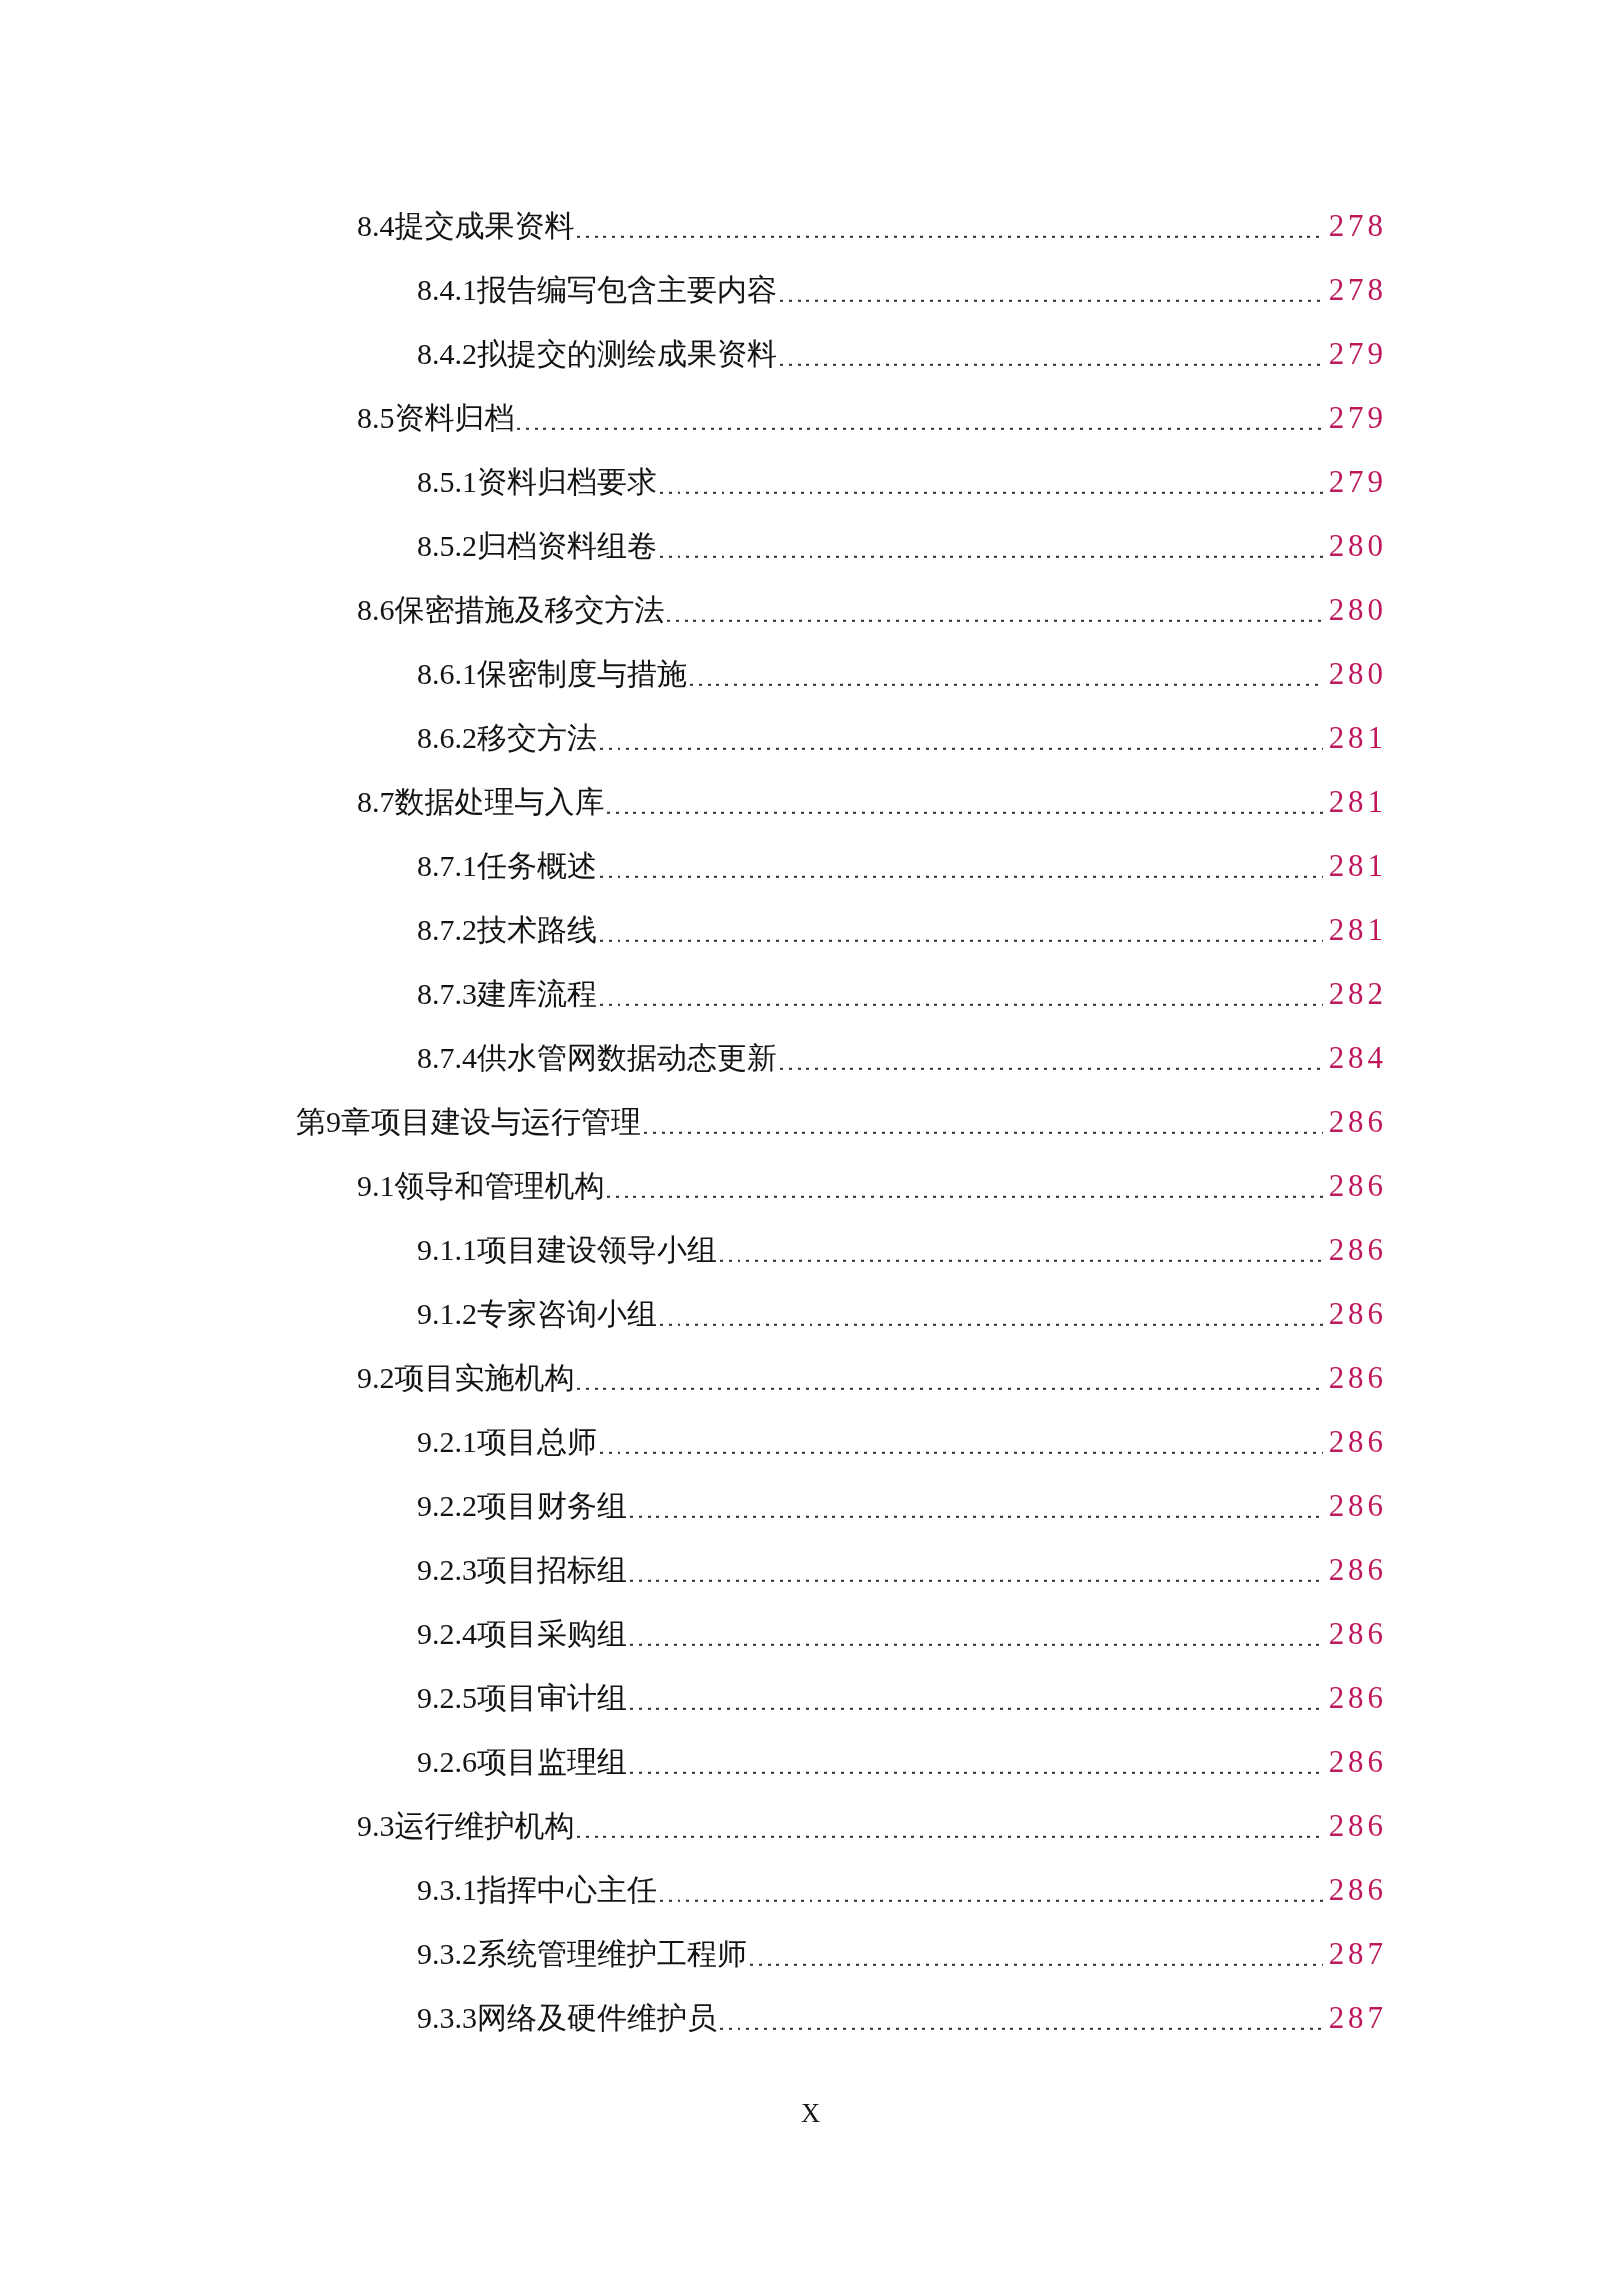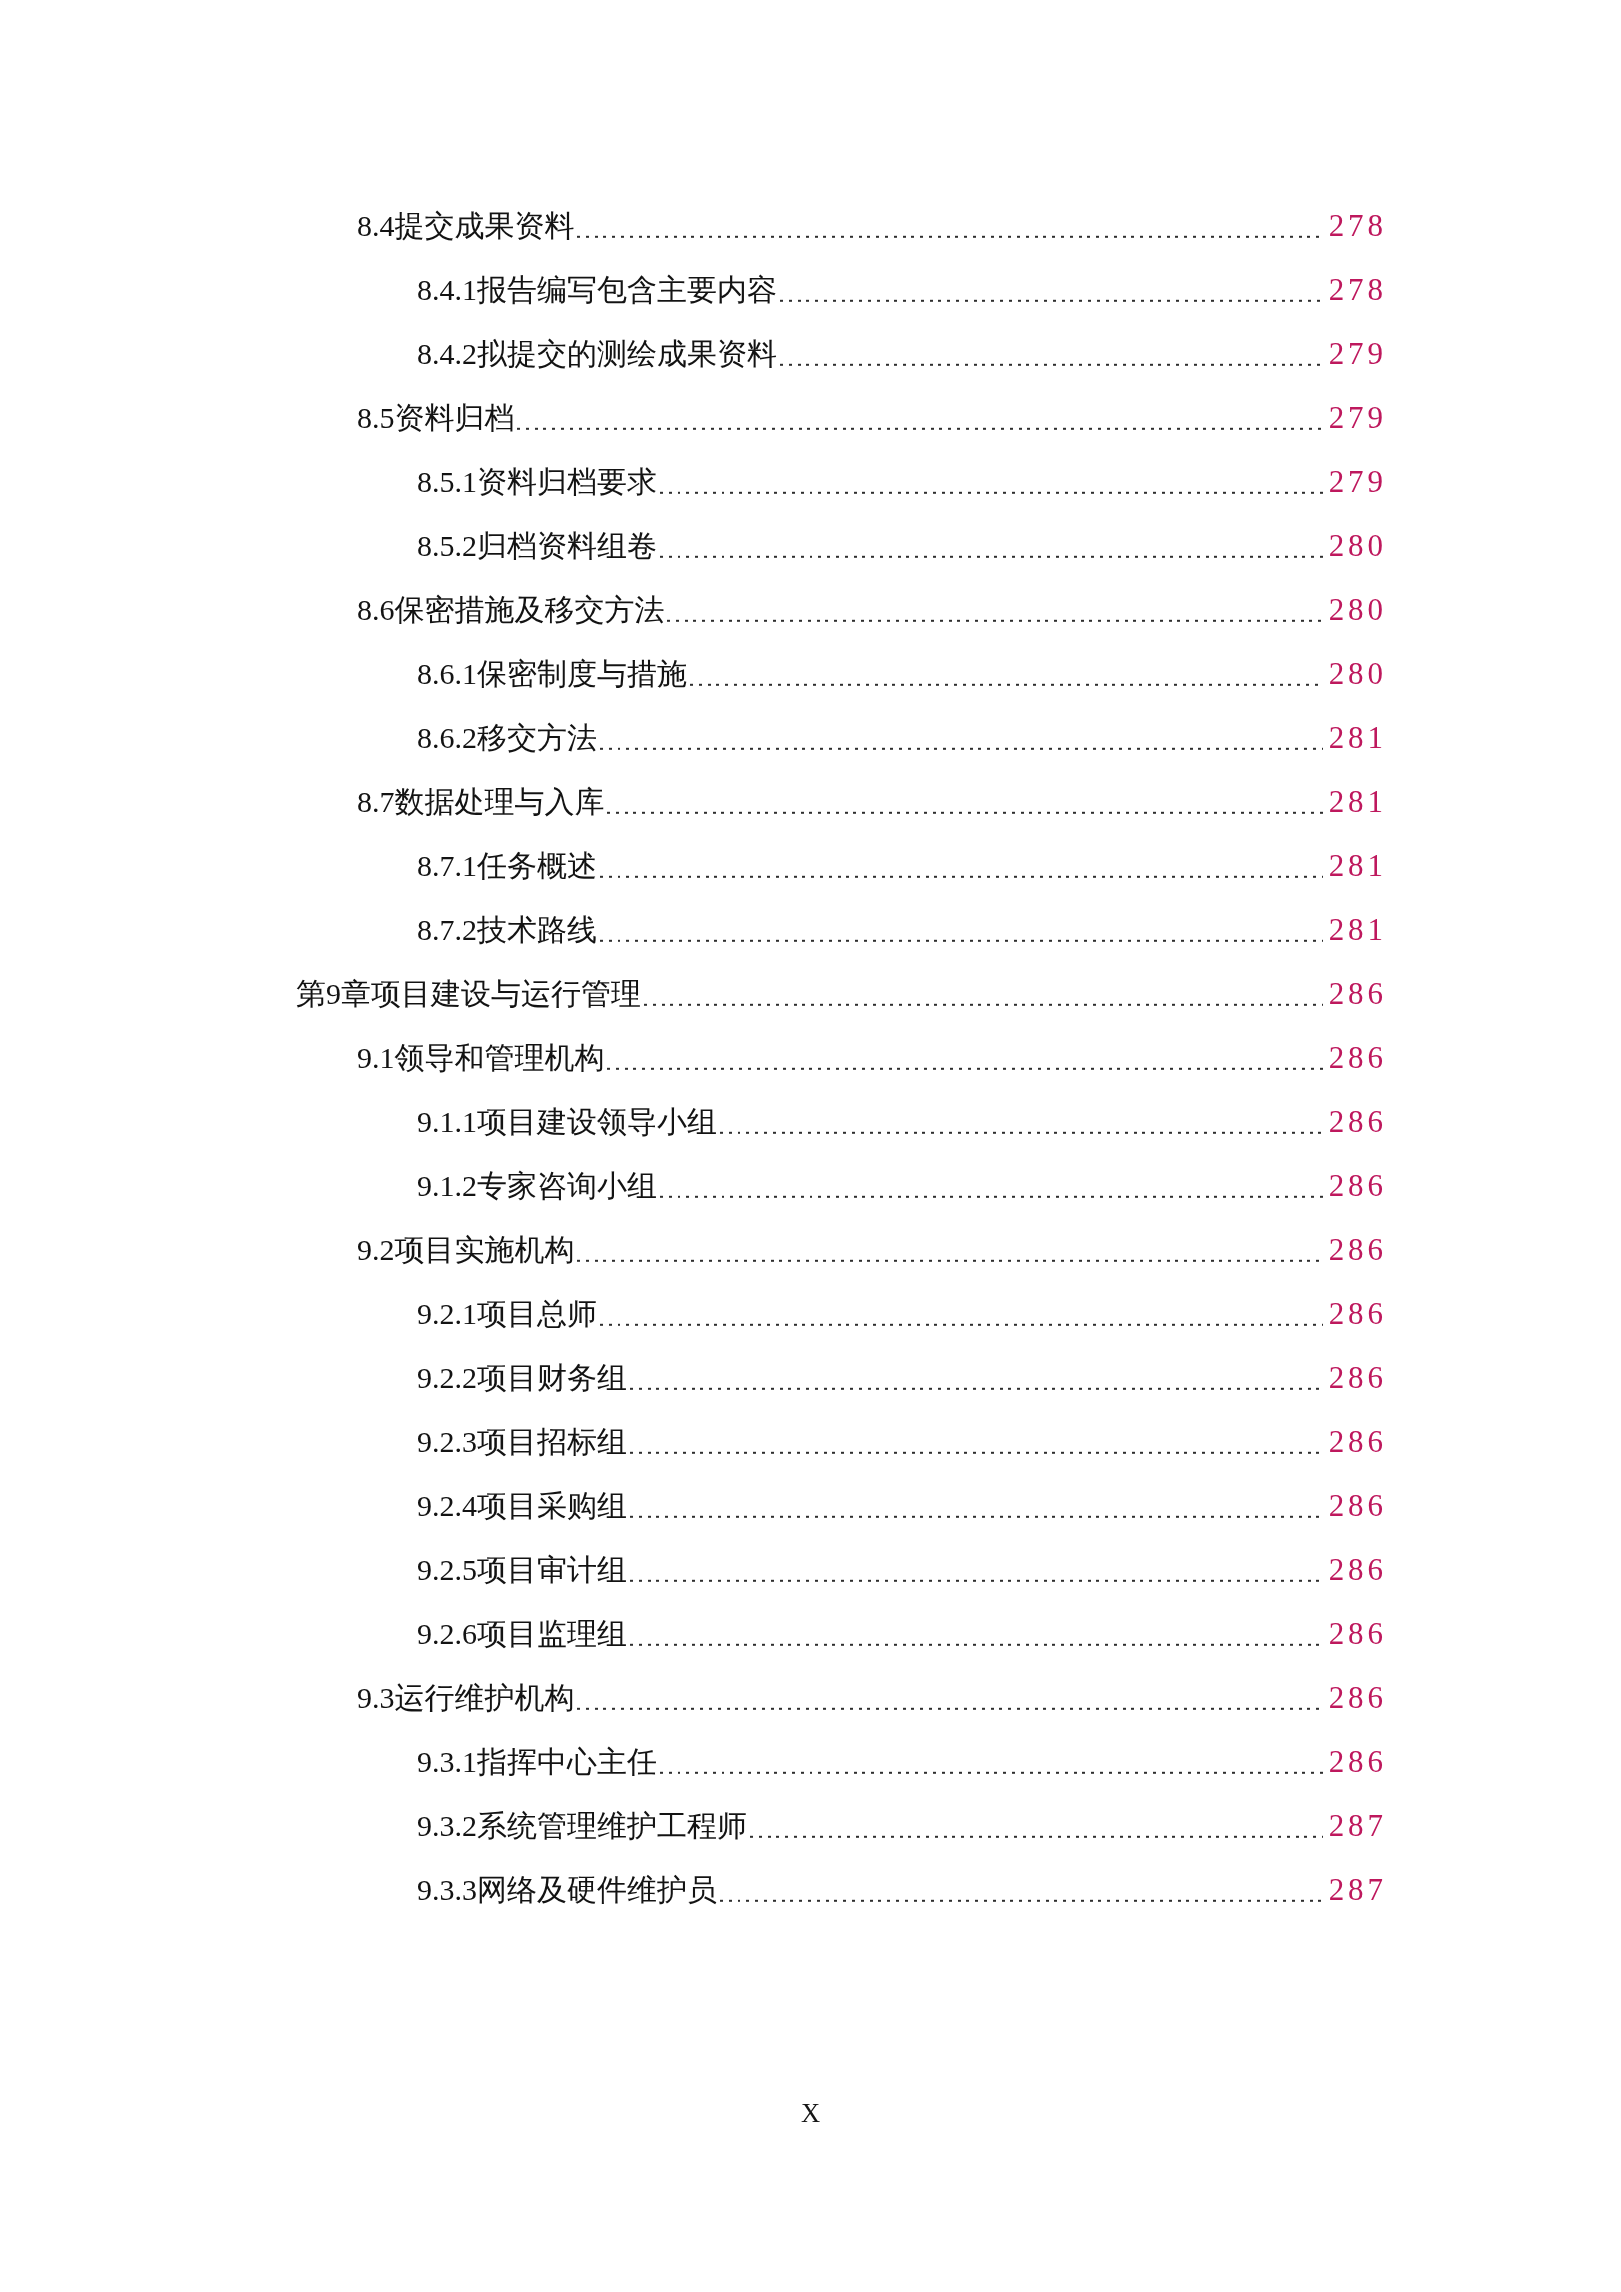--- a/index.html
+++ b/index.html
@@ -144,20 +144,30 @@
       <div class="toc-row level-3">
         <span class="toc-label">8.7.1任务概述</span>
         <span class="toc-leader"></span>
         <span class="toc-page">281</span>
       </div>
       <div class="toc-row level-3">
         <span class="toc-label">8.7.2技术路线</span>
         <span class="toc-leader"></span>
         <span class="toc-page">281</span>
       </div>
+      <div class="toc-row level-3">
+        <span class="toc-label">8.7.3建库流程</span>
+        <span class="toc-leader"></span>
+        <span class="toc-page">282</span>
+      </div>
+      <div class="toc-row level-3">
+        <span class="toc-label">8.7.4供水管网数据动态更新</span>
+        <span class="toc-leader"></span>
+        <span class="toc-page">284</span>
+      </div>
       <div class="toc-row level-1">
         <span class="toc-label">第9章项目建设与运行管理</span>
         <span class="toc-leader"></span>
         <span class="toc-page">286</span>
       </div>
       <div class="toc-row level-2">
         <span class="toc-label">9.1领导和管理机构</span>
         <span class="toc-leader"></span>
         <span class="toc-page">286</span>
       </div>

